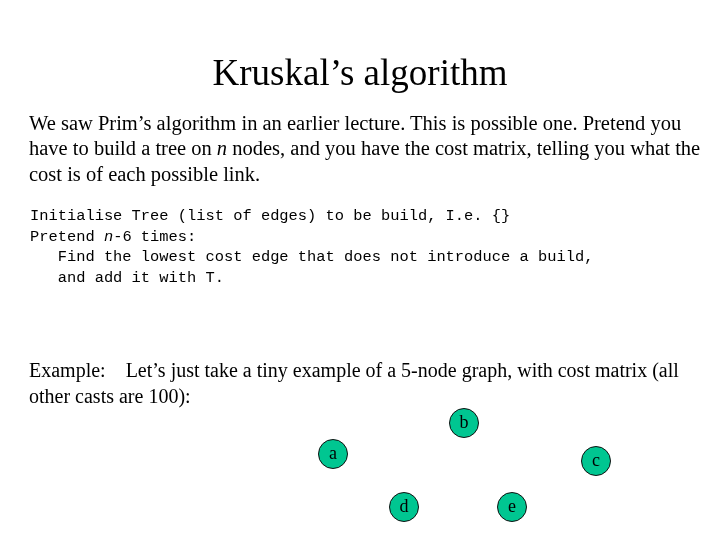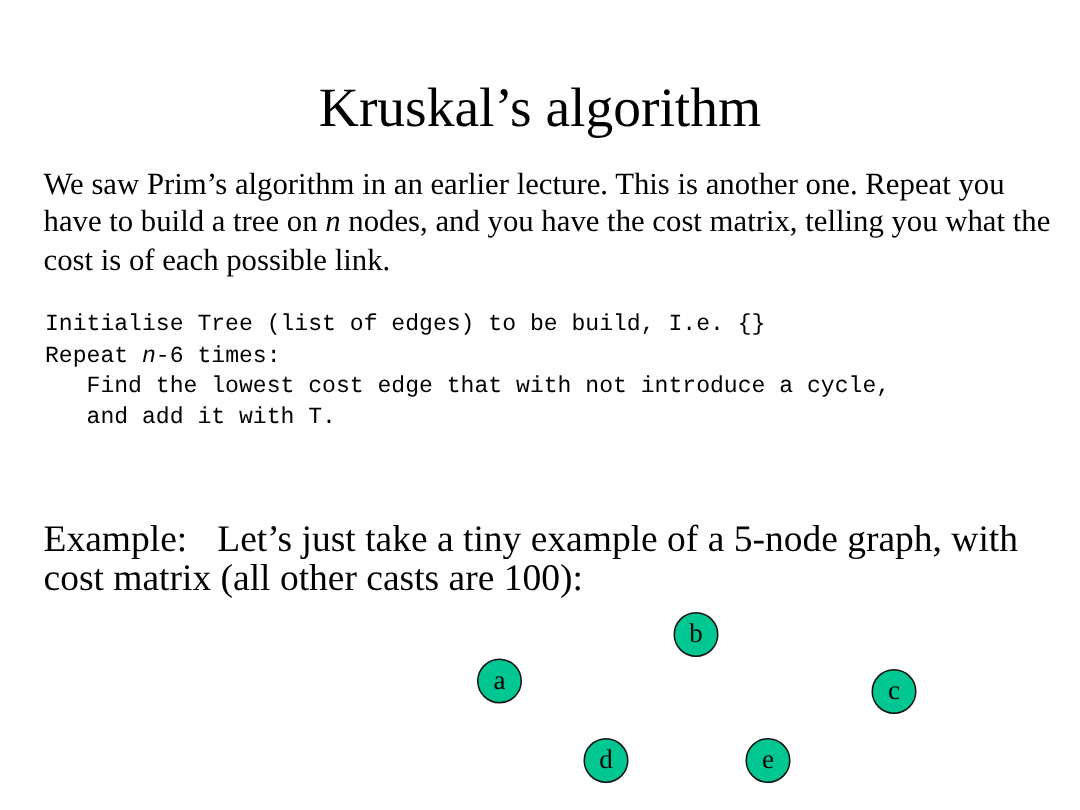--- a/index.html
+++ b/index.html
@@ -64,23 +64,23 @@
     letter-spacing: 0px;
   }
   .code .ital {
     font-style: italic;
   }
 
   
   .example {
     position: absolute;
     left: 29px;
-    top: 322px;
+    top: 338px;
     width: 680px;
-    font-size: 25px;
+    font-size: 20px;
     line-height: 25.5px;
   }
   .example .gap {
     display: inline-block;
     width: 20px;
   }
 
   
   .costs {
     position: absolute;
@@ -124,26 +124,26 @@
   }
 </style>
 </head>
 <body>
 
 <div class="slide">
 
   <h1 class="slide-title">Kruskal’s algorithm</h1>
 
   <p class="intro">
-    <span>We saw Prim’s algorithm in an earlier lecture. This is another one. Repeat you have to build a tree on </span><span class="ital">n</span><span> nodes, and you have the cost matrix, telling you what the cost is of each possible link.</span>
+    <span>We saw Prim’s algorithm in an earlier lecture. This is possible one. Pretend you have to build a tree on </span><span class="ital">n</span><span> nodes, and you have the cost matrix, telling you what the cost is of each possible link.</span>
   </p>
 
   <div class="code"><span>Initialise Tree (list of edges) to be build, I.e. {}</span>
-<span>Repeat </span><span class="ital">n</span><span>-6 times:</span>
-<span>   Find the lowest cost edge that with not introduce a cycle,</span>
+<span>Pretend </span><span class="ital">n</span><span>-6 times:</span>
+<span>   Find the lowest cost edge that does not introduce a build,</span>
 <span>   and add it with T.</span></div>
 
   <p class="example">
     <span>Example:</span><span class="gap"></span><span>Let’s just take a tiny example of a 5-node graph, with cost matrix (all other casts are 100):</span>
   </p>
 
 
   <div class="graph">
       <div class="node" style="left: 449px; top: 408px; background: rgb(0, 198, 145); border-color: rgb(17, 17, 17);">
         <span>b</span>

